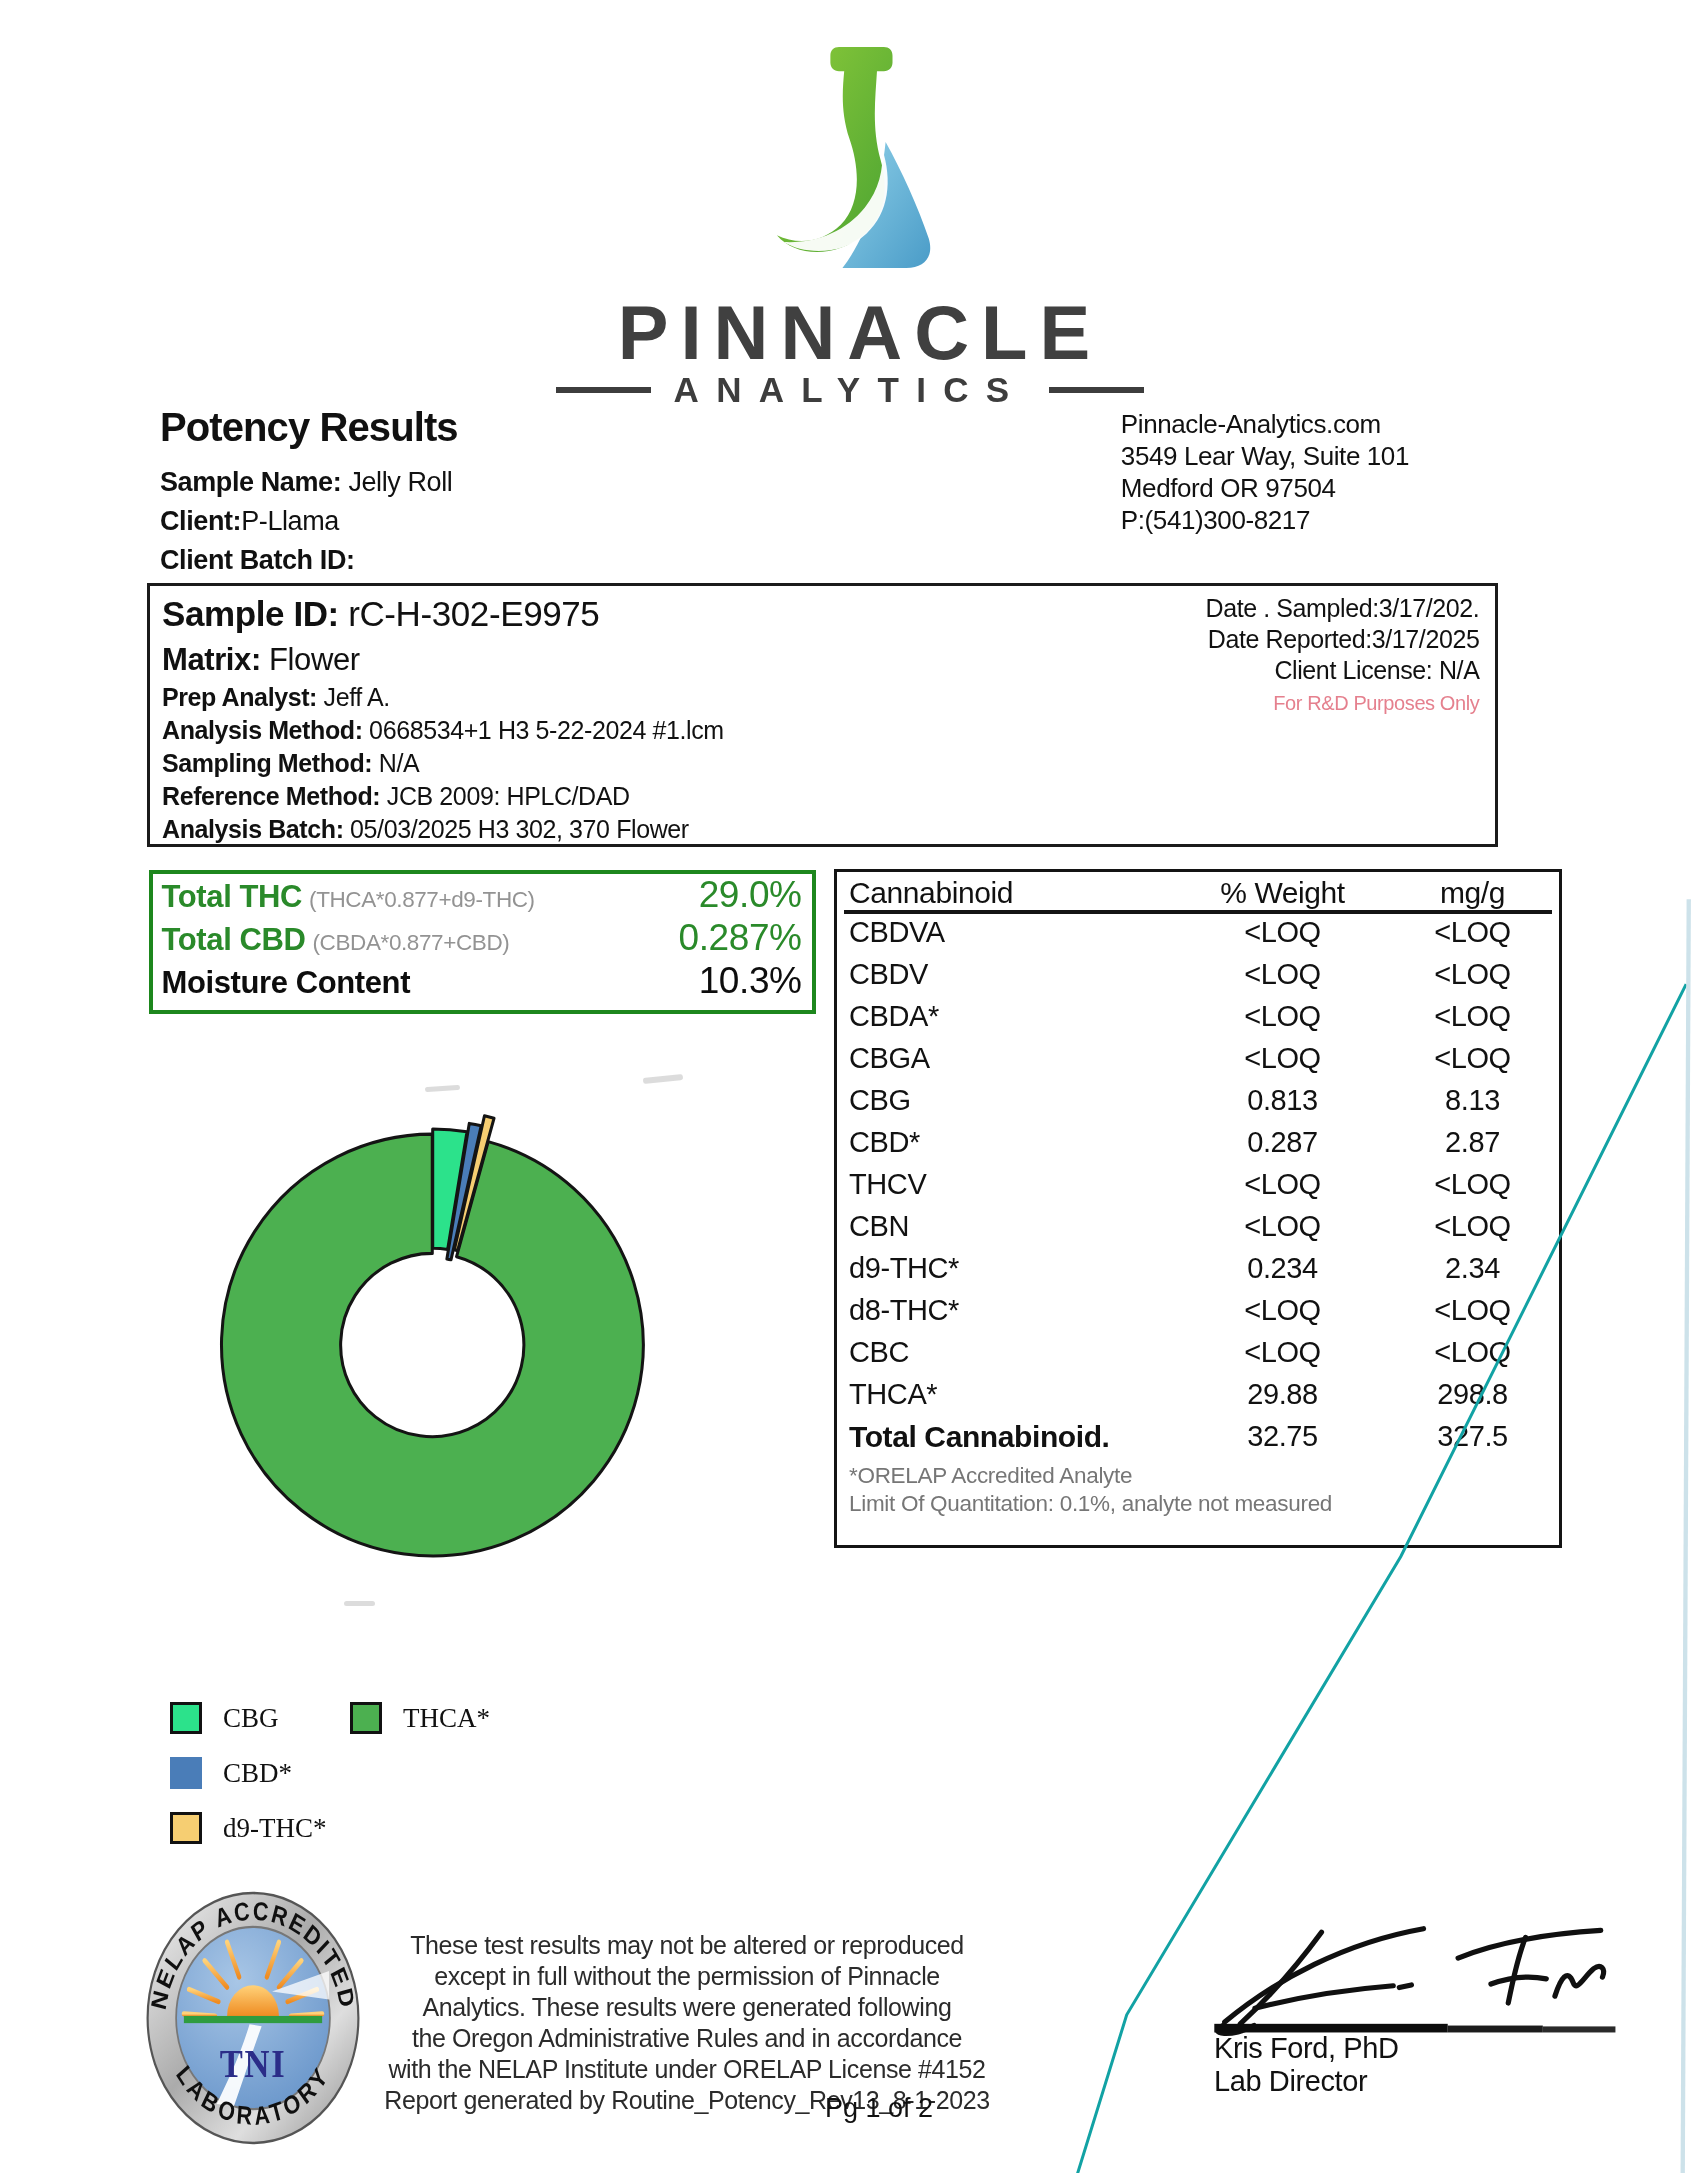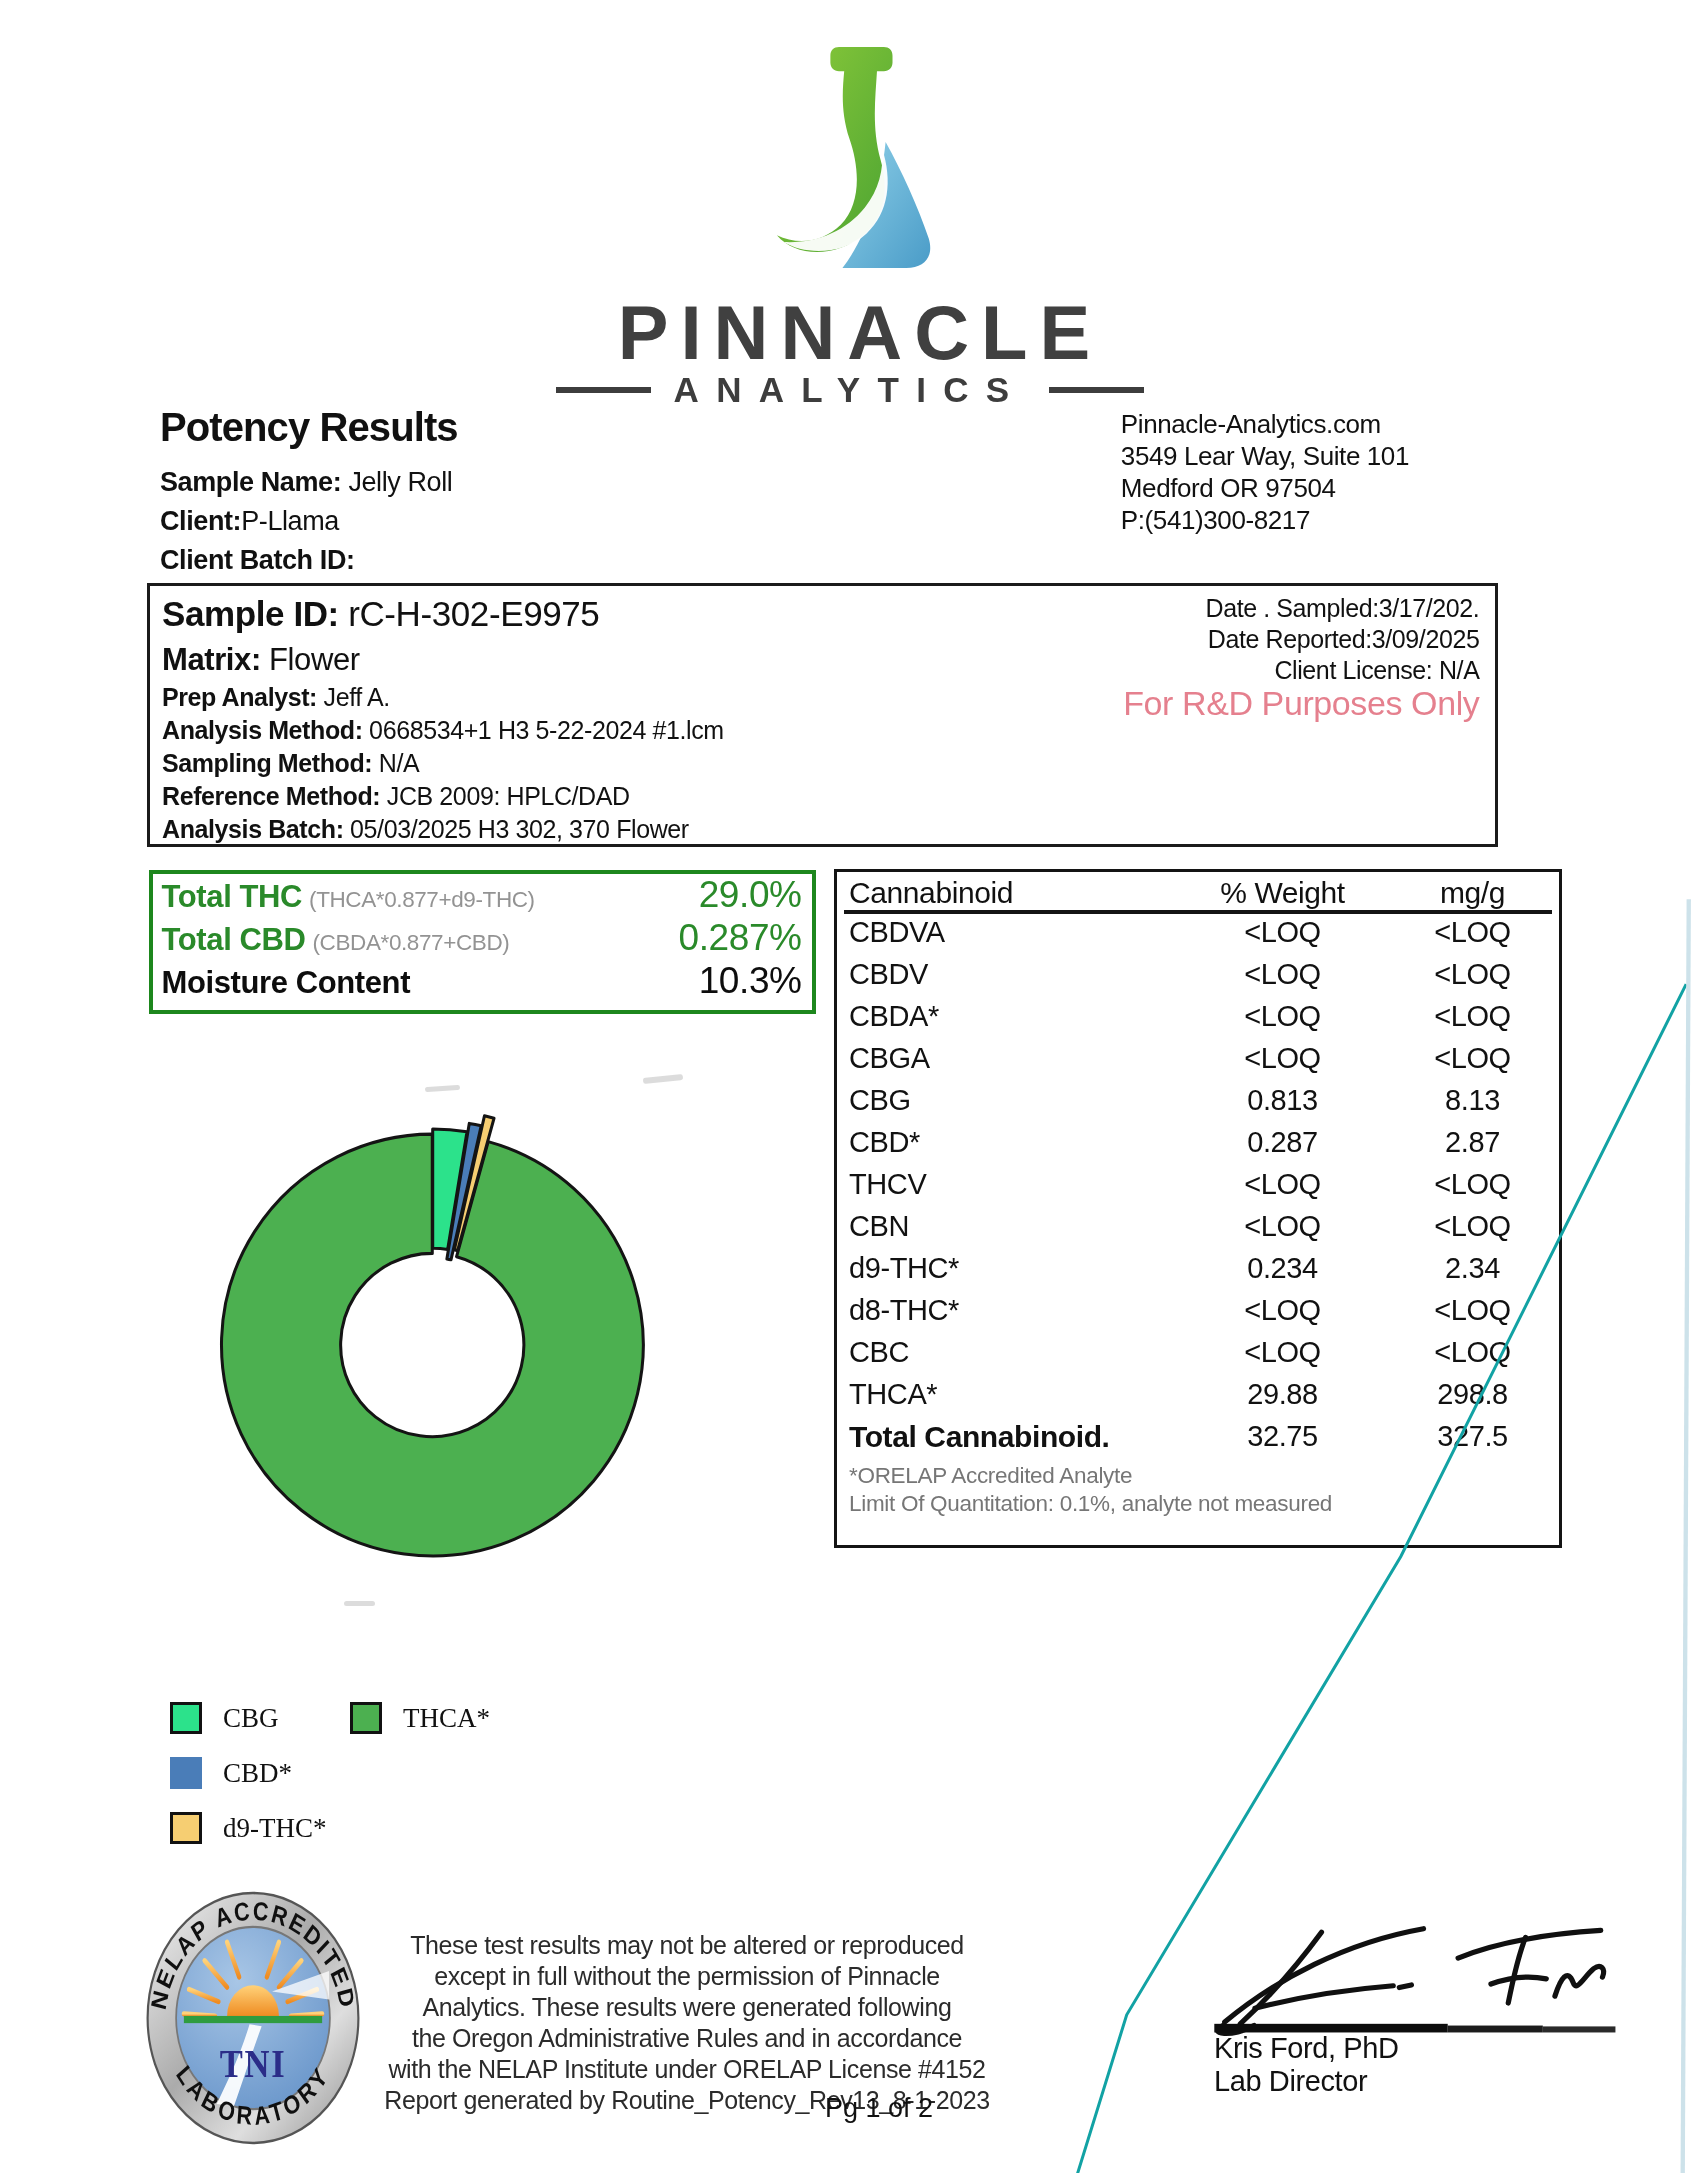--- a/index.html
+++ b/index.html
@@ -22,21 +22,21 @@
 
   
   #sample-box{left:147px;top:583px;width:1345px;height:258px;border:3.5px solid #1b1b1b;}
   #sample-rows{left:12px;top:3.5px;right:372px;}
   .sline{white-space:nowrap;letter-spacing:-0.4px;}
   .sline b{font-weight:800;}
   .s0{font-size:35px;line-height:48px;}
   .s1{font-size:31px;line-height:43px;}
   .s2,.s3,.s4,.s5,.s6{font-size:25px;line-height:33px;}
   #sample-right{right:15.6px;top:7px;text-align:right;font-size:25px;line-height:31px;letter-spacing:-0.4px;}
-  #rnd-note{font-size:34px;margin-top:1.7px;margin-left:30px;}
+  #rnd-note{font-size:20px;margin-top:1.7px;margin-left:30px;}
 
   
   #totals-box{left:149px;top:870px;width:659px;height:136px;border:4.3px solid #1d871d;}
   .trow-tot{display:flex;align-items:baseline;height:43px;padding:0 10.4px 0 8.6px;}
   .tot-label{font-size:31px;font-weight:800;letter-spacing:-0.4px;}
   .tot-formula{font-size:22.5px;color:#939393;margin-left:7px;letter-spacing:-0.4px;}
   .tot-val{margin-left:auto;font-size:37px;font-weight:400;letter-spacing:-0.4px;}
   .green-t{color:#2a8a2a;}
   .black-t{color:#0d0d0d;}
 
@@ -131,21 +131,21 @@
         <div class="sline s0"><b>Sample ID:</b><span> rC-H-302-E9975</span></div>
         <div class="sline s1"><b>Matrix:</b><span> Flower</span></div>
         <div class="sline s2"><b>Prep Analyst:</b><span> Jeff A.</span></div>
         <div class="sline s3"><b>Analysis Method:</b><span> 0668534+1 H3 5-22-2024 #1.lcm</span></div>
         <div class="sline s4"><b>Sampling Method:</b><span> N/A</span></div>
         <div class="sline s5"><b>Reference Method:</b><span> JCB 2009: HPLC/DAD</span></div>
         <div class="sline s6"><b>Analysis Batch:</b><span> 05/03/2025 H3 302, 370 Flower</span></div>
       </div>
     <div class="abs" id="sample-right">
       <div>Date . Sampled:3/17/202.</div>
-      <div>Date Reported:3/09/2025</div>
+      <div>Date Reported:3/17/2025</div>
       <div>Client License: N/A</div>
       <div id="rnd-note" style="color: rgb(229, 128, 142);">For R&amp;D Purposes Only</div>
     </div>
   </div>
 
   <div class="abs" id="totals-box">
       <div class="trow-tot">
         <span class="tot-label green-t">Total THC</span>
         <span class="tot-formula">(THCA*0.877+d9-THC)</span>
         <span class="tot-val green-t">29.0%</span>

